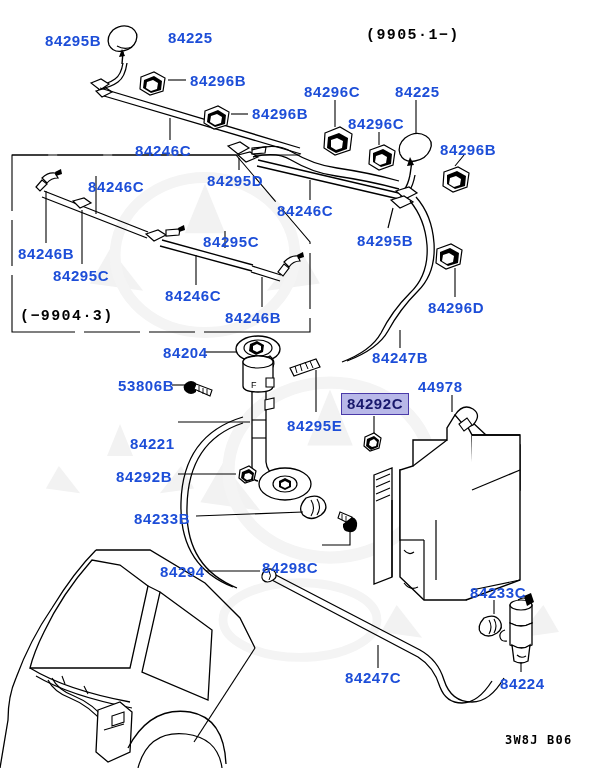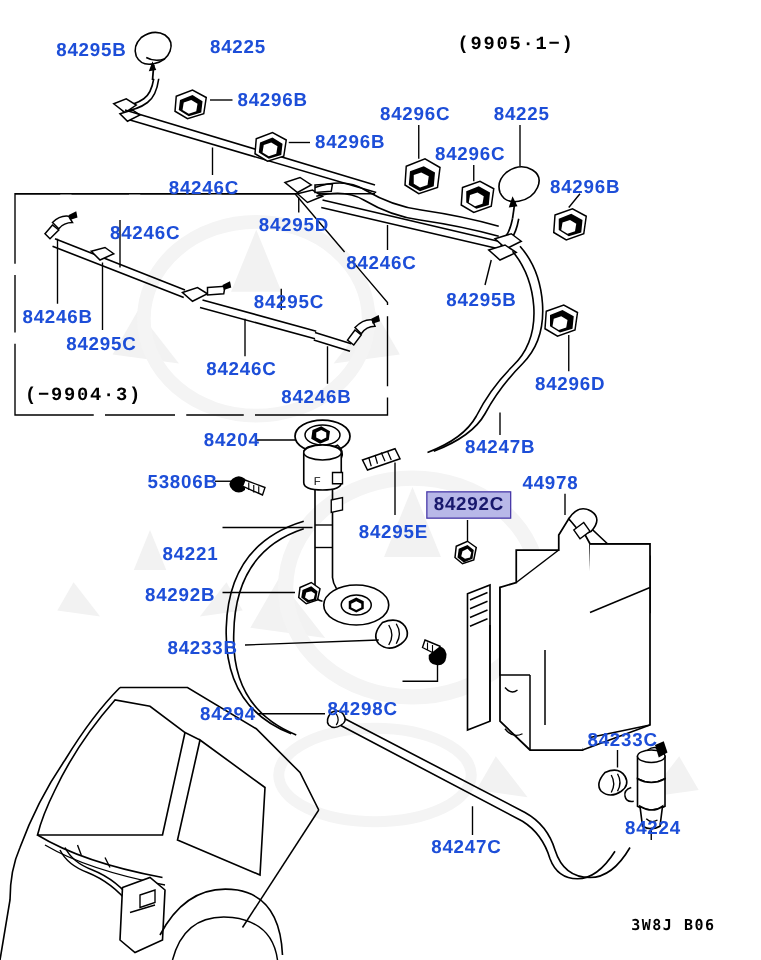--- a/index.html
+++ b/index.html
@@ -416,21 +416,21 @@
   <div class="lbl" style="left:118px; top:378px;">53806B</div>
   <div class="lbl" style="left:418px; top:379px;">44978</div>
   <div class="lbl" style="left:130px; top:436px;">84221</div>
   <div class="lbl" style="left:287px; top:418px;">84295E</div>
   <div class="lbl" style="left:116px; top:469px;">84292B</div>
   <div class="lbl" style="left:134px; top:511px;">84233B</div>
   <div class="lbl" style="left:262px; top:540px;margin-top:20px;">84298C</div>
   <div class="lbl" style="left:160px; top:564px;">84294</div>
   <div class="lbl" style="left:470px; top:585px;">84233C</div>
   <div class="lbl" style="left:345px; top:670px;text-align:right;">84247C</div>
-  <div class="lbl" style="left:500px; top:655px;">84224</div>
+  <div class="lbl" style="left:500px; top:676px;">84224</div>
 
   <div class="hl" style="left:341px; top:393px;text-align:center;">84292C</div>
 
   <div class="paren" style="left:366px; top:27px;">(9905·1−)</div>
   <div class="paren" style="left:20px; top:308px;">(−9904·3)</div>
 
   <div class="diagcode" style="left:505px; top:733px;">3W8J B06</div>
 
 </div>
 

